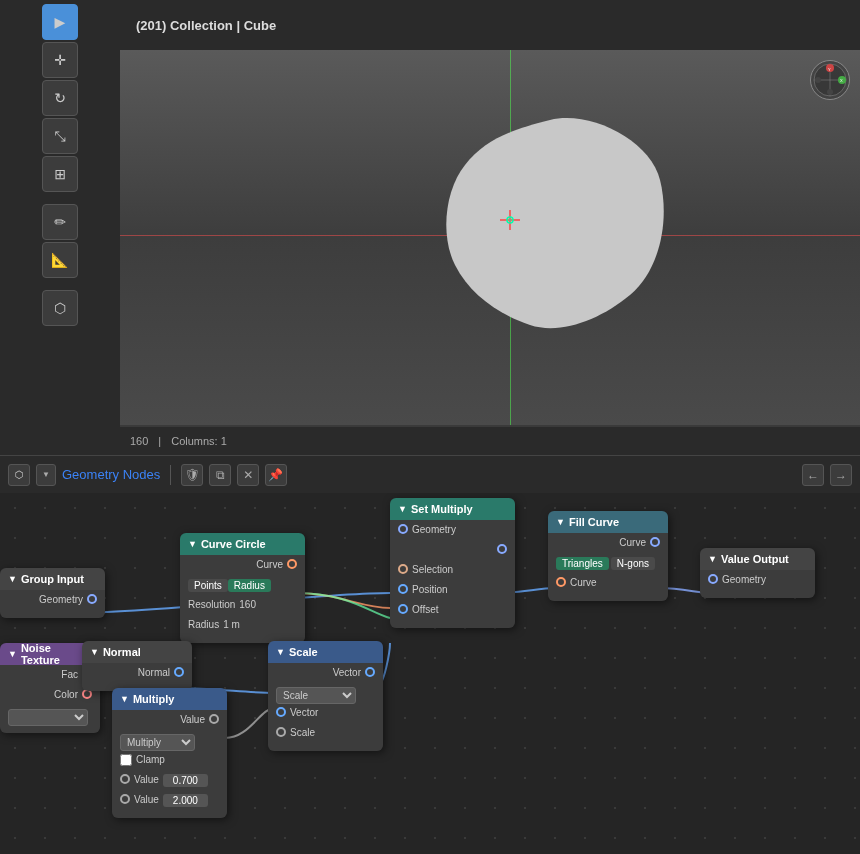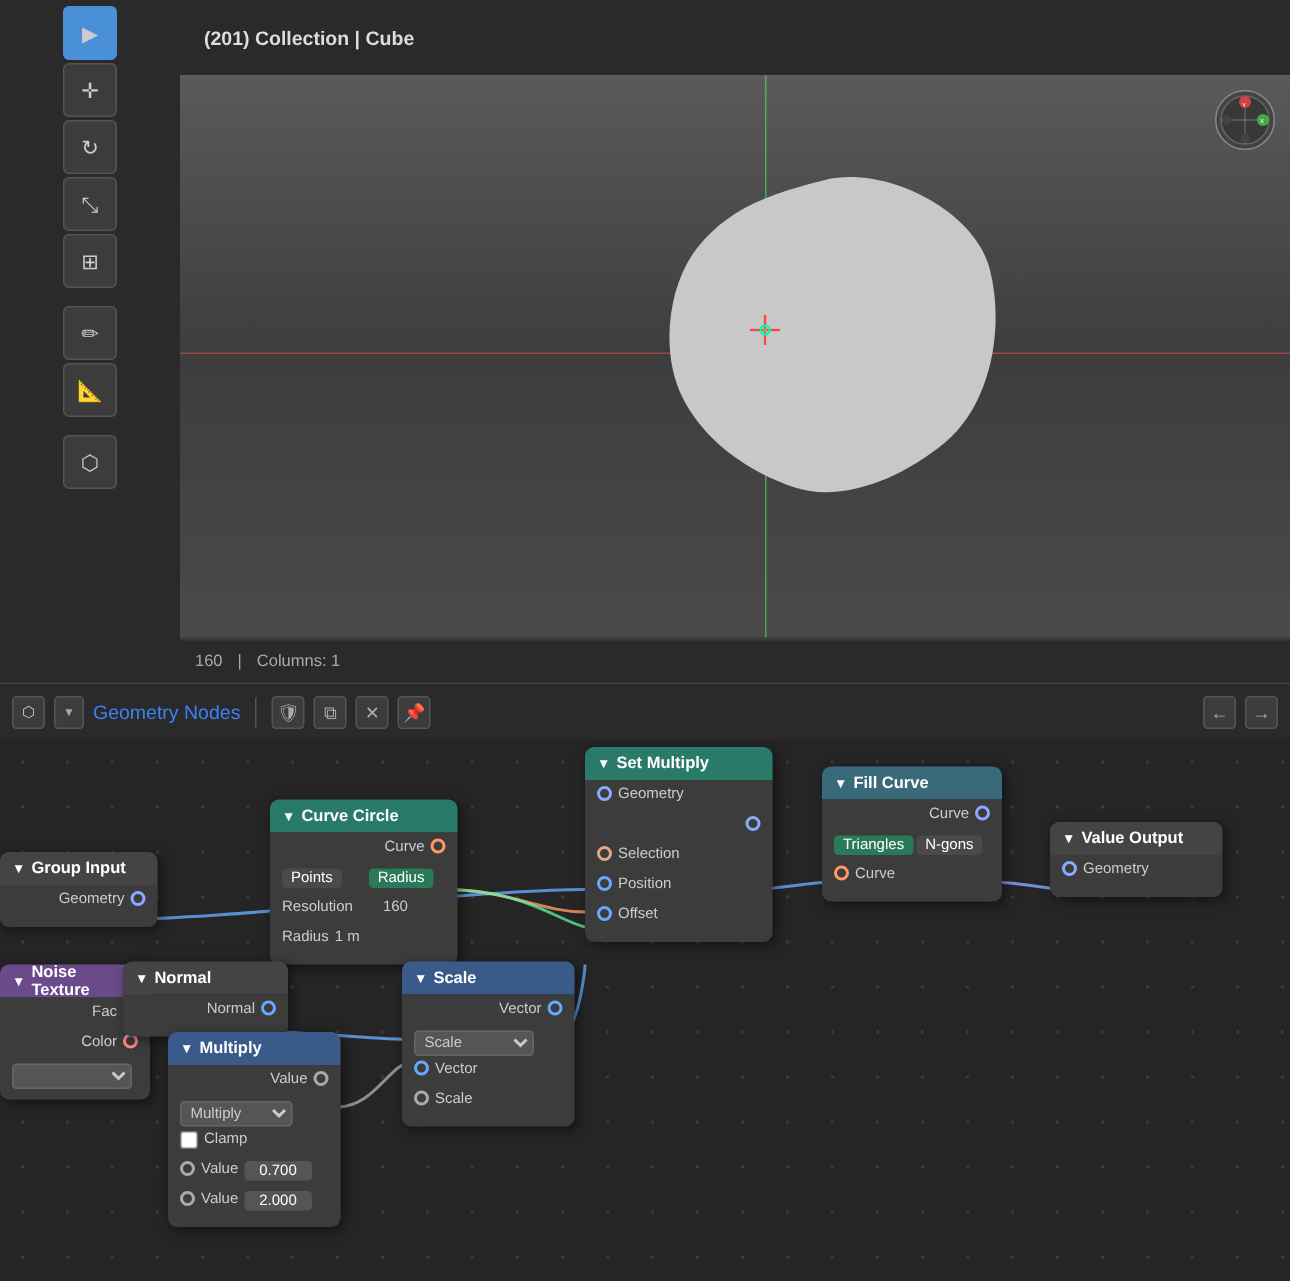--- a/index.html
+++ b/index.html
@@ -477,26 +477,26 @@
     <div class="node" style="left:180px; top:40px; width:125px;">
       <div class="node-header-strip nh-teal">
         <span class="collapse-arrow">▼</span>
         <span>Curve Circle</span>
       </div>
       <div class="node-body">
         <div class="node-row node-row-right">
           <span>Curve</span>
           <span class="socket curve-s out"></span>
         </div>
-        <div class="node-row" style="gap:18px;">
+        <div class="node-row" style="gap:0;">
           <button class="node-tab inactive">Points</button>
           <button class="node-tab">Radius</button>
         </div>
         <div class="node-row">
-          <span style="margin-right:20px;">Resolution</span>
+          <span style="margin-right:4px;">Resolution</span>
           <span>160</span>
         </div>
         <div class="node-row">
           <span style="margin-right:4px;">Radius</span>
           <span>1 m</span>
         </div>
       </div>
     </div>
 
     <div class="node" style="left:82px; top:148px; width:110px;">

